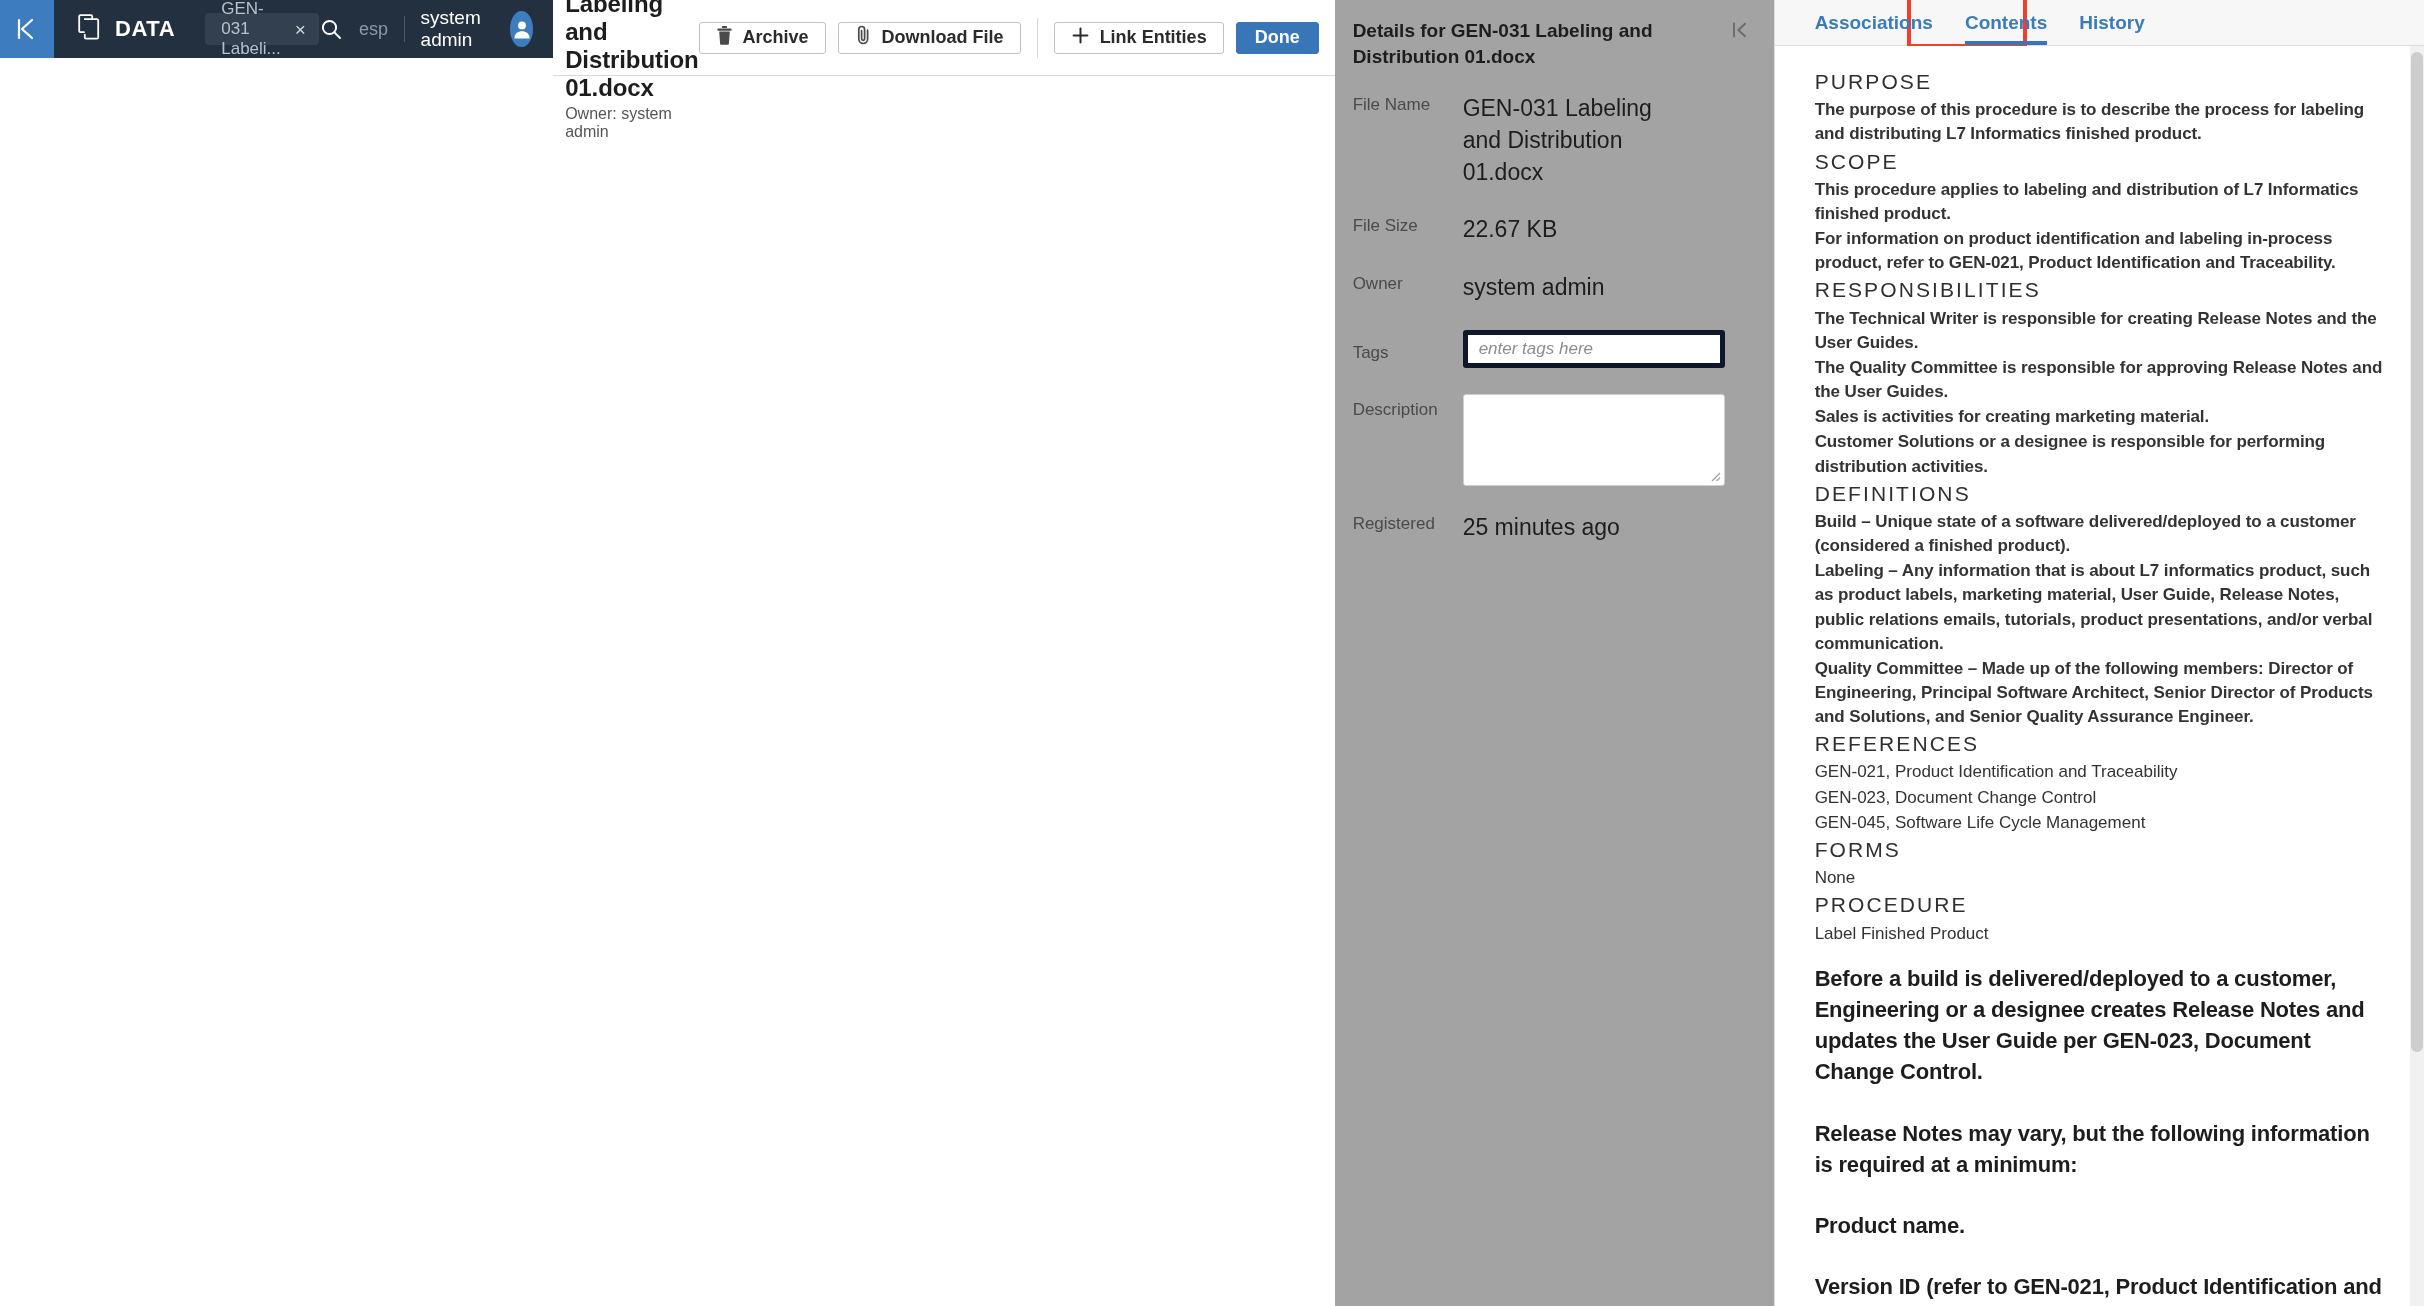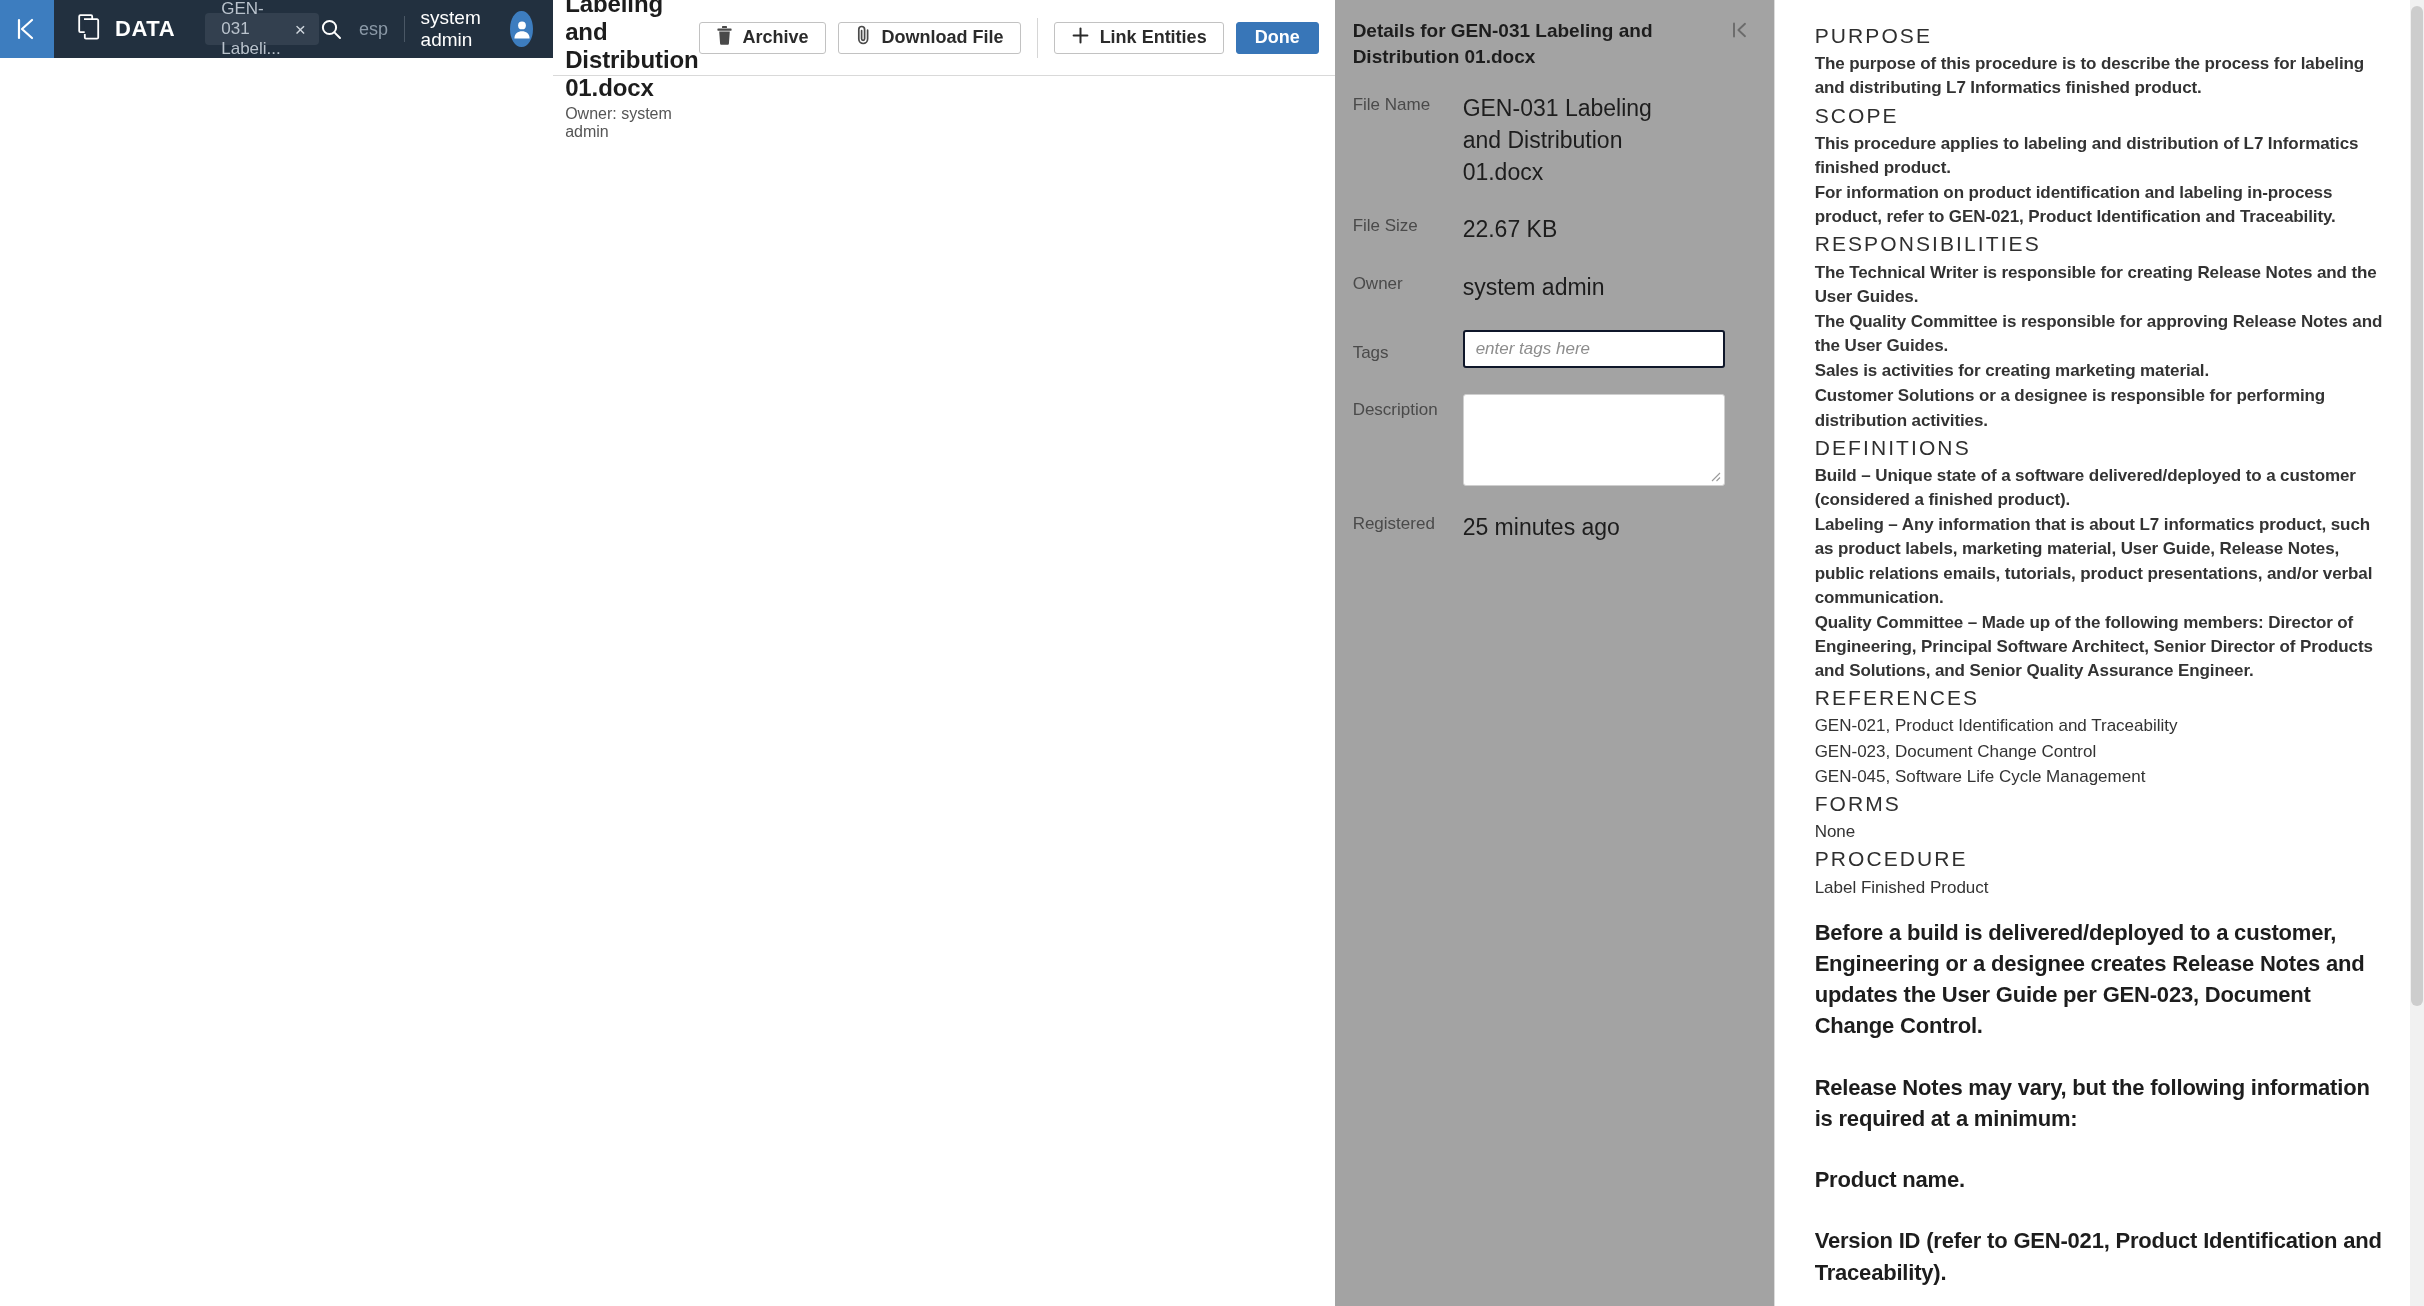--- a/index.html
+++ b/index.html
@@ -101,21 +101,21 @@
   .collapse-icon { margin-left: auto; cursor: pointer; padding-top: 2px; }
   .field-list { margin-top: 24px; }
   .field { display: flex; align-items: flex-start; margin-bottom: 26px; }
   .field-label {
     width: 110px; flex: 0 0 110px;
     font-size: 17px; color: #4a4a4a; padding-top: 2px;
   }
   .field-value { font-size: 23px; color: #1d1d1d; line-height: 1.38; }
   .text-input {
     width: 262px; height: 38px;
-    border: 2px solid #0f172a; border-radius: 3px; background: #ffffff;
+    border: 5px solid #0f172a; border-radius: 3px; background: #ffffff;
     font-size: 17px; font-style: italic; color: #8d8d8d;
     padding: 0 11px;
     font-family: "Liberation Sans", sans-serif;
   }
   .text-input::placeholder { color: #8d8d8d; font-style: italic; }
   .textarea-box {
     width: 262px; height: 92px;
     border: 1px solid #cfcfcf; border-radius: 3px; background: #ffffff;
     position: relative;
   }
@@ -332,20 +332,32 @@
         </div>
 
         <div class="field">
           <div class="field-label">Registered</div>
           <div class="field-value">25 minutes ago</div>
         </div>
       </div>
     </div>
 
     <div class="main">
+      <div class="tabstrip" id="tabstrip">
+        <div class="tab-highlight"></div>
+      <div class="tab">
+            <span>Associations</span>
+          </div>
+          <div class="tab active">
+            <span>Contents</span>
+          </div>
+          <div class="tab">
+            <span>History</span>
+          </div>
+        </div>
 
       <div class="doc-wrap">
         <div class="doc" id="doc">
             <h2>PURPOSE</h2>
             <p class="sm">The purpose of this procedure is to describe the process for labeling and distributing L7 Informatics finished product.</p>
             <h2>SCOPE</h2>
             <p class="sm">This procedure applies to labeling and distribution of L7 Informatics finished product.</p>
             <p class="sm">For information on product identification and labeling in-process product, refer to GEN-021, Product Identification and Traceability.</p>
             <h2>RESPONSIBILITIES</h2>
             <p class="sm">The Technical Writer is responsible for creating Release Notes and the User Guides.</p>

